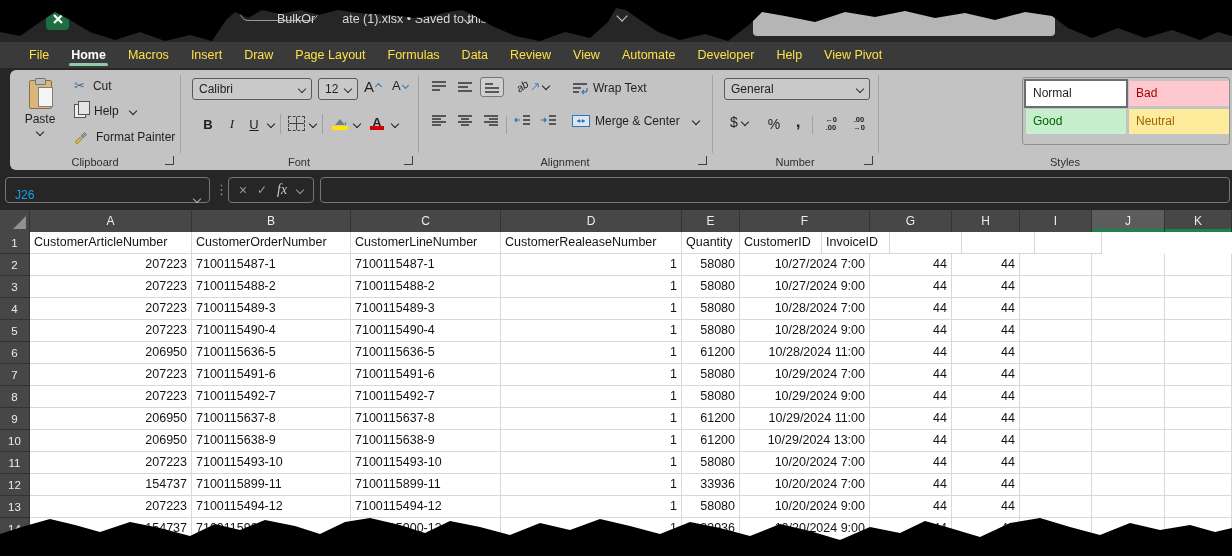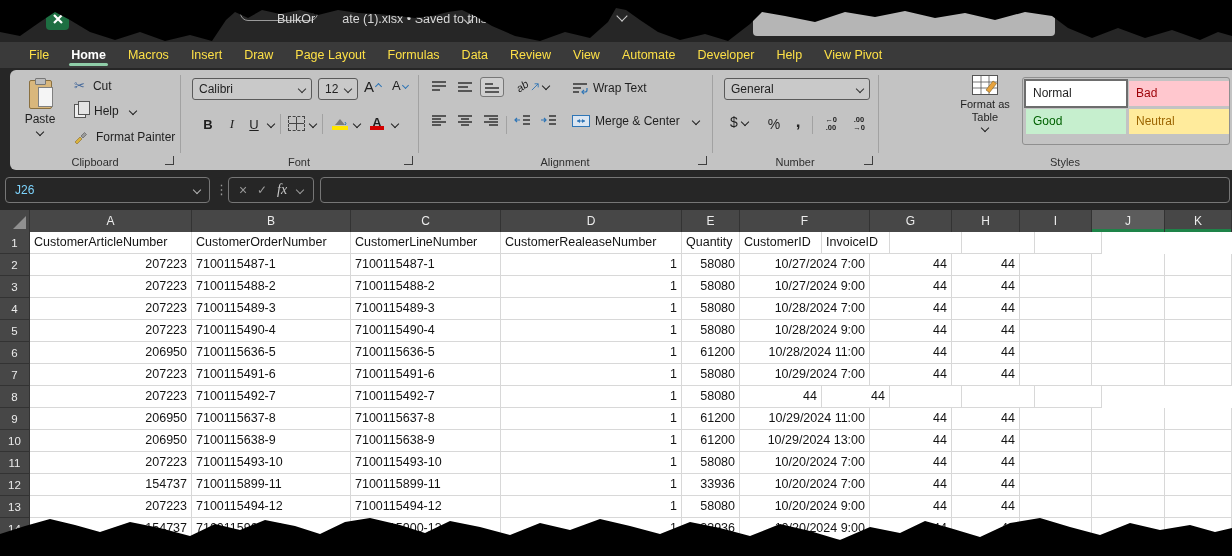--- a/index.html
+++ b/index.html
@@ -67,21 +67,21 @@
   .stybtn{position:absolute;top:5px;width:62px;display:flex;flex-direction:column;align-items:center;text-align:center;}
   .stybtn .lbl{font-size:11px;line-height:13px;color:#1f1f1f;margin-top:3px;}
   .gallery{position:absolute;left:1012px;top:7px;right:2px;height:60px;border:1px solid #8f8f8f;border-radius:3px;
            display:grid;grid-template-columns:100px 100px;grid-auto-rows:25px;gap:3px;padding:3px;overflow:hidden;}
   .chip{font-size:12px;line-height:25px;padding-left:7px;white-space:nowrap;overflow:hidden;box-sizing:border-box;}
   .chip.sel{outline:2px solid #6d6d6d;background-clip:padding-box;}
 
   
   .frow{position:absolute;top:170px;left:0;right:0;height:40px;background:#262626;}
   .namebox{position:absolute;left:5px;top:7px;width:205px;height:26px;border:1px solid #767676;border-radius:4px;box-sizing:border-box;
-           color:#7dd3fc;font-size:12px;display:flex;align-items:center;padding:0 9px;}
+           color:#0ea5e9;font-size:12px;display:flex;align-items:flex-end;padding:0 9px;}
   .namebox .chev{margin-left:auto;color:#b5b5b5;}
   .vdots{position:absolute;left:215px;top:12px;color:#9a9a9a;font-size:13px;}
   .fxbox{position:absolute;left:228px;top:7px;width:86px;height:26px;border:1px solid #767676;border-radius:4px;box-sizing:border-box;
          display:flex;align-items:center;justify-content:space-evenly;color:#9a9a9a;}
   .fxbox .fx{font-family:"Liberation Serif",serif;font-style:italic;font-size:14px;color:#c9c9c9;}
   .fxbox .chev{color:#9a9a9a;}
   .finput{position:absolute;left:320px;top:7px;right:2px;height:26px;border:1px solid #767676;border-radius:4px;box-sizing:border-box;
           color:#e6e6e6;font-size:12px;padding:0 8px;line-height:24px;}
 
   
@@ -304,29 +304,20 @@
         <span>.00</span>
       </div>
       <div class="decico" style="position:absolute;left:838px;top:46px;width:22px;">
         <span>.00</span>
         <span>→0</span>
       </div>
       <div class="glabel" style="left:702px;width:166px;">Number</div>
       <div class="dlg" style="left:854px;"></div>
       <div class="gdiv" style="left:868px;"></div>
 
-      <div class="stybtn" style="left:944px;">
-        <svg width="26" height="20" viewBox="0 0 26 20">
-            <rect x="0.5" y="0.5" width="25" height="19" fill="#fff" stroke="#555"></rect>
-            <path d="M0 7h26M0 13h26M9 0v20M17 0v20" stroke="#555" stroke-width="0.8"></path>
-            <path d="M14 15 l7 -9 3.5 2.5 -7 9 z" fill="#e8a33d" stroke="#8a6b2f" stroke-width="0.7"></path>
-          </svg>
-        <span class="lbl">Format as Table</span>
-        <span class="chev" style="margin-top:1px;"></span>
-      </div>
       <div class="gallery">
           <div class="chip sel" style="background: rgb(255, 255, 255); color: rgb(31, 31, 31);">Normal</div>
           <div class="chip" style="background: rgb(255, 199, 206); color: rgb(156, 0, 6);">Bad</div>
           <div class="chip" style="background: rgb(198, 239, 206); color: rgb(0, 97, 0);">Good</div>
           <div class="chip" style="background: rgb(255, 235, 156); color: rgb(156, 101, 0);">Neutral</div>
         </div>
       <div class="glabel" style="left:868px;width:374px;">Styles</div>
     </div>
   </div>
 
@@ -458,20 +449,21 @@
           <div class="cell al" style="width: 73px;"></div>
           <div class="cell al" style="width: 67px;"></div>
         </div>
         <div class="row">
           <div class="rowh">8</div>
           <div class="cell ar" style="width: 162px;">207223</div>
           <div class="cell al" style="width: 159px;">7100115492-7</div>
           <div class="cell al" style="width: 150px;">7100115492-7</div>
           <div class="cell ar" style="width: 181px;">1</div>
           <div class="cell ar" style="width: 58px;">58080</div>
+          <div class="cell ar" style="width: 130px;">10/29/2024 9:00</div>
           <div class="cell ar" style="width: 82px;">44</div>
           <div class="cell ar" style="width: 68px;">44</div>
           <div class="cell al" style="width: 72px;"></div>
           <div class="cell al" style="width: 73px;"></div>
           <div class="cell al" style="width: 67px;"></div>
         </div>
         <div class="row">
           <div class="rowh">9</div>
           <div class="cell ar" style="width: 162px;">206950</div>
           <div class="cell al" style="width: 159px;">7100115637-8</div>

